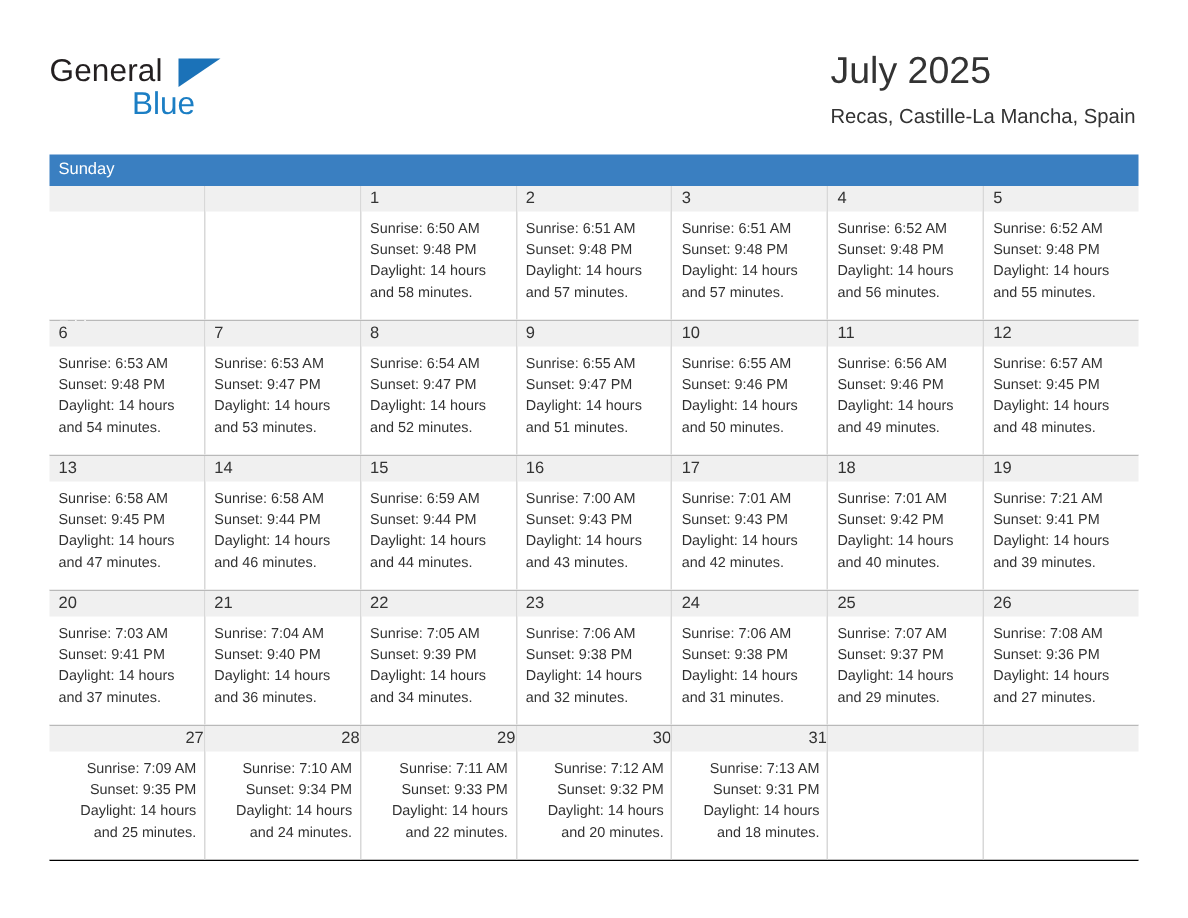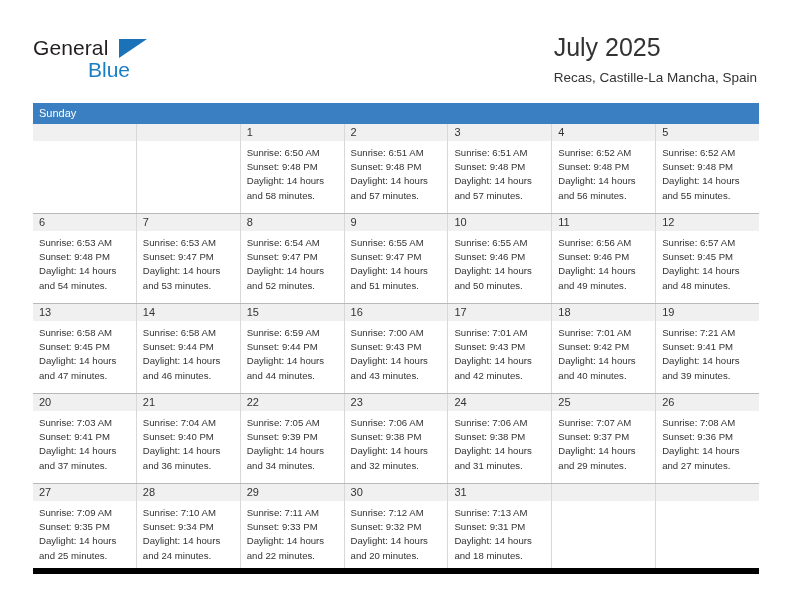--- a/index.html
+++ b/index.html
@@ -104,21 +104,22 @@
     box-sizing: border-box;
     white-space: nowrap;
   }
   .week {
     display: flex;
     height: 90px;
     border-bottom: 1px solid #b9b9b9;
     box-sizing: border-box;
   }
   .week:last-child {
-    border-bottom: 6px solid #000000;
+    border-bottom: 1px solid #000000;
+    text-align: right;
   }
   .daycell {
     flex: 1 1 0;
     width: 103.71px;
     box-sizing: border-box;
     border-left: 1px solid #d8d8d8;
     position: relative;
     background: #ffffff;
   }
   .daycell:first-child {

